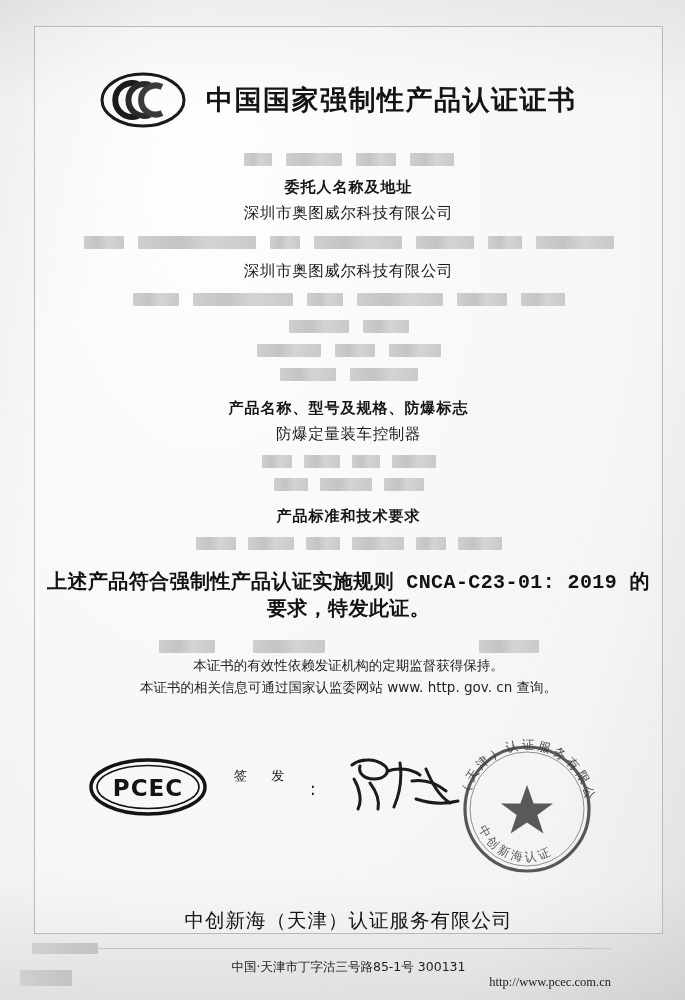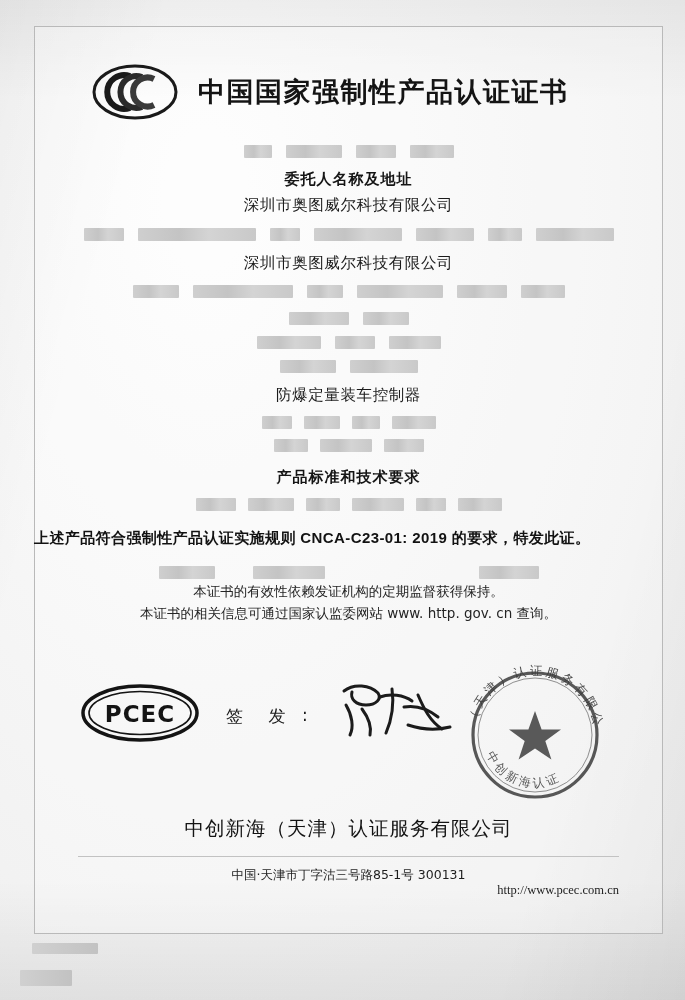--- a/index.html
+++ b/index.html
@@ -42,21 +42,21 @@
     border: 1px solid #b9b9b9;
     background: rgba(255,255,255,0.25);
   }
 
   .content {
     position: absolute;
     left: 34px;
     top: 26px;
     right: 22px;
     bottom: 66px;
-    padding: 0;
+    padding: 8px;
   }
 
   
   .header {
     display: flex;
     align-items: center;
     padding: 38px 0 0 58px;
   }
   .ccc-logo {
     width: 86px;
@@ -104,27 +104,27 @@
   }
   .field-value {
     font-size: 15.5px;
     letter-spacing: 0.6px;
     margin: 3px 0 4px;
     color: #1b1b1b;
     font-family: "DejaVu Sans", sans-serif;
   }
 
   .statement {
-    text-align: left;
-    font-size: 15px;
+    text-align: center;
+    font-size: 20px;
     font-weight: 700;
     margin-top: 18px;
     letter-spacing: 0.4px;
     color: #121212;
-    font-family: Liberation Sans, sans-serif;
+    font-family: Liberation Mono, monospace;
   }
 
   .note {
     text-align: center;
     font-size: 13.5px;
     margin: 4px 0;
     color: #242424;
     font-family: "DejaVu Sans", sans-serif;
   }
   .notes-wrap { }
@@ -138,22 +138,22 @@
   .pcec-logo {
     position: absolute;
     left: 46px;
     top: 34px;
     width: 120px;
     height: 60px;
   }
   .sign-label {
     position: absolute;
     left: 192px;
-    top: 56px;
-    font-size: 17px;
+    top: 44px;
+    font-size: 13px;
     letter-spacing: 10px;
     font-family: "DejaVu Sans", sans-serif;
     color: #181818;
   }
   .sign-colon {
     position: absolute;
     left: 268px;
     top: 56px;
     font-size: 17px;
     font-family: "DejaVu Sans", sans-serif;
@@ -170,21 +170,21 @@
     right: 48px;
     top: 6px;
     width: 160px;
     height: 160px;
   }
 
   .company-line {
     text-align: center;
     font-size: 19.5px;
     letter-spacing: 1px;
-    margin-top: 6px;
+    margin-top: 24px;
     font-family: "DejaVu Sans", sans-serif;
     color: #141414;
   }
 
   .footer-rule {
     margin: 14px 44px 0 44px;
     border-top: 1px solid #c2c2c2;
   }
   .footer {
     position: relative;
@@ -285,20 +285,21 @@
         <span class="redacted" style="width:40px; margin-left:10px"></span>
         <span class="redacted" style="width:52px; margin-left:10px"></span>
       </div>
       <div class="small-redact-row" style="margin-top:9px">
         <span class="redacted" style="width:56px"></span>
         <span class="redacted" style="width:68px; margin-left:10px"></span>
       </div>
     </div>
 
     <div class="body-block">
+      <div class="field-label" style="margin-top:18px">产品名称、型号及规格、防爆标志</div>
       <div class="field-value">防爆定量装车控制器</div>
       <div class="small-redact-row" style="margin-top:8px">
         <span class="redacted" style="width:30px"></span>
         <span class="redacted" style="width:36px; margin-left:8px"></span>
         <span class="redacted" style="width:28px; margin-left:8px"></span>
         <span class="redacted" style="width:44px; margin-left:8px"></span>
       </div>
       <div class="small-redact-row" style="margin-top:8px">
         <span class="redacted" style="width:34px"></span>
         <span class="redacted" style="width:52px; margin-left:8px"></span>

